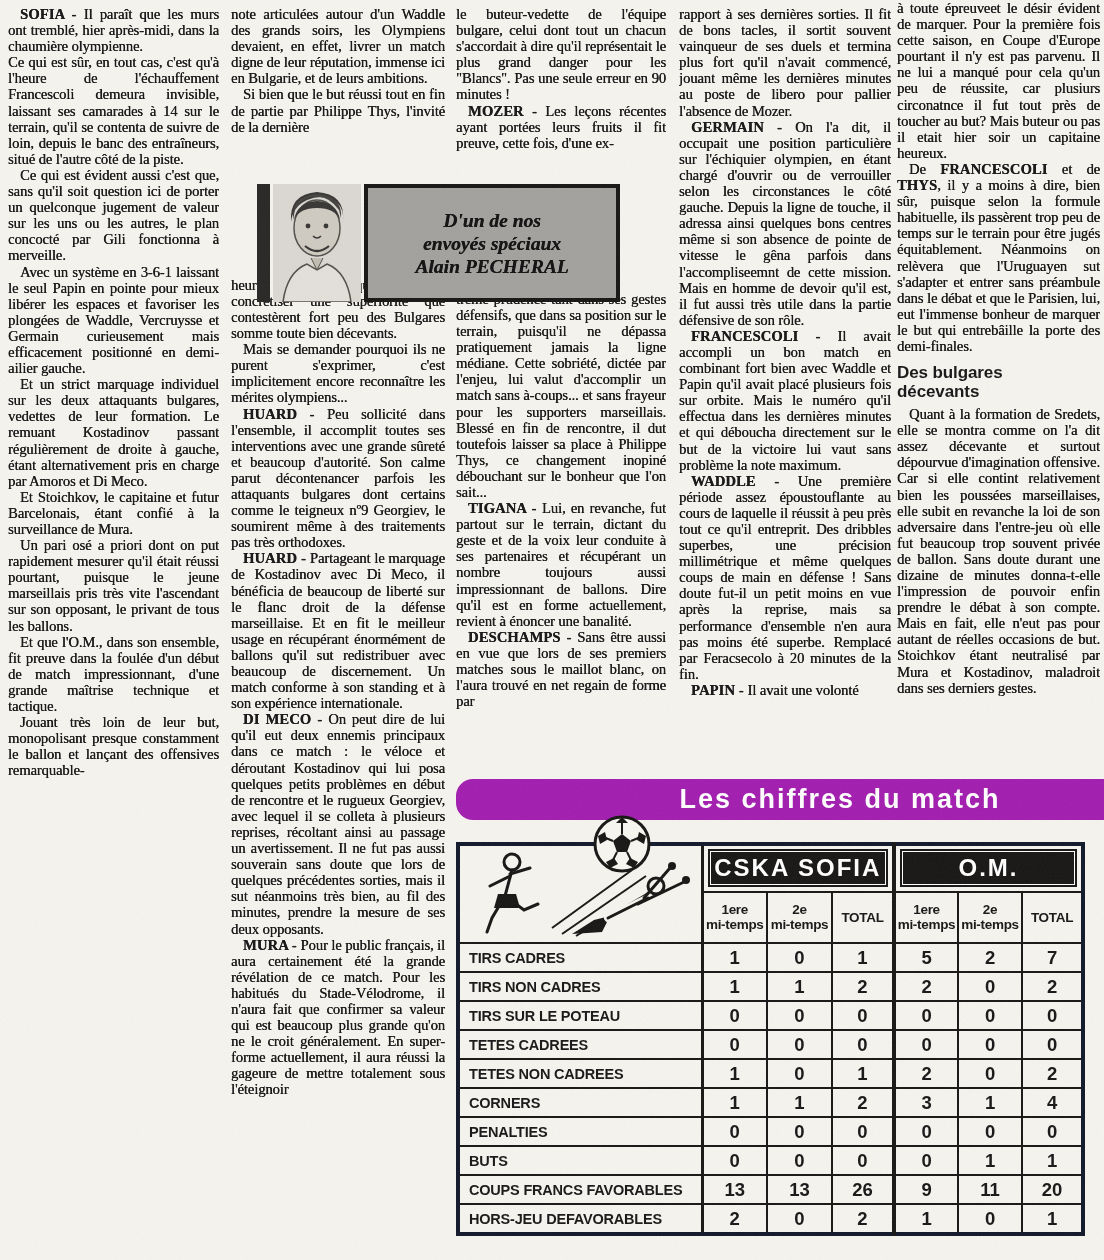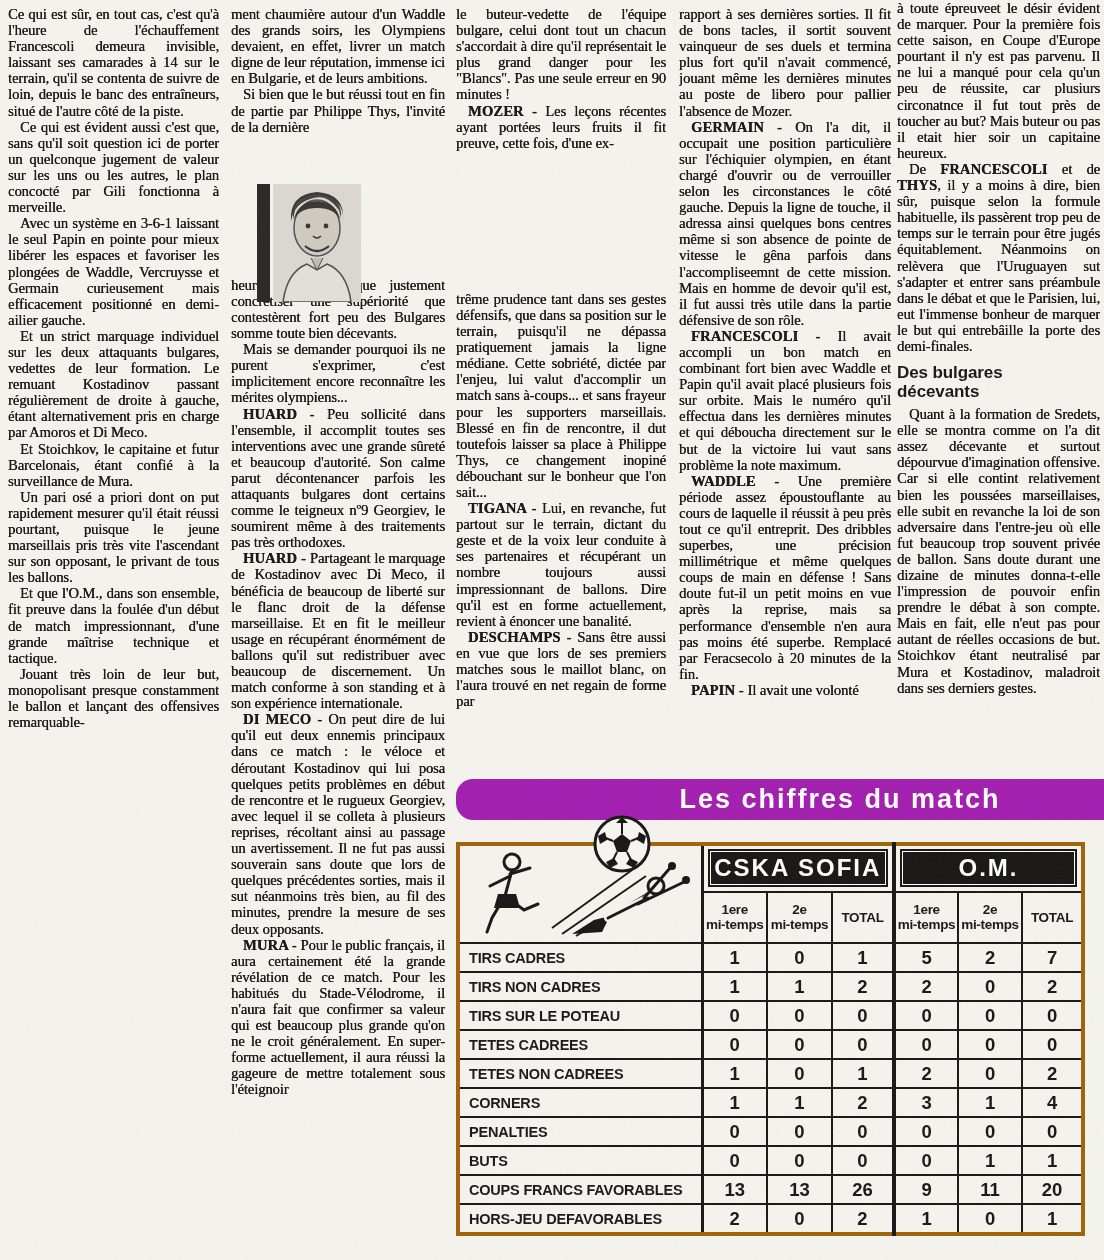--- a/index.html
+++ b/index.html
@@ -24,21 +24,21 @@
              color:#111;text-shadow:.3px 0 0 #111;}
   
   .banner{position:absolute;left:456px;top:779px;width:768px;height:41px;background:#a21caf;
           display:flex;align-items:center;justify-content:center;z-index:4;border-radius:17px;}
   .banner span{color:#fff;font-family:"Liberation Sans",sans-serif;font-weight:700;
                font-size:27px;letter-spacing:2px;}
   
   .stats{position:absolute;left:456px;top:842px;z-index:4;}
   table{border-collapse:collapse;table-layout:fixed;width:629px;background:#f6f4ee;}
   td,th{border:2px solid #171614;padding:0;}
-  table{border:4px solid #a16207;}
+  table{border:4px solid #0f172a;}
   .illus{width:244px;border-right:3px solid #171614;position:relative;}
   .teamcell{height:44px;vertical-align:middle;}
   .team-box{margin:4px 6px;background:#161514;border:1.5px solid #fff;outline:2.5px solid #161514;
             outline-offset:0;color:#fff;text-align:center;font-family:"Liberation Sans",sans-serif;
             font-weight:700;font-size:24px;letter-spacing:2px;line-height:32px;height:32px;}
   th.sub{height:48px;font-family:"Liberation Sans",sans-serif;font-weight:700;font-size:13.5px;
          line-height:15px;text-align:center;vertical-align:middle;letter-spacing:-.3px;}
   th.sub span{display:block;}
   td.lbl{font-family:"Liberation Sans",sans-serif;font-weight:700;font-size:14.5px;
          letter-spacing:-.2px;padding-left:9px;text-align:left;border-right:3px solid #171614;margin-top:26px;}
@@ -46,32 +46,33 @@
          font-weight:700;font-size:18.5px;}
   .gs{border-left:4px solid #171614 !important;}
   .ball{position:absolute;left:592px;top:814px;width:60px;height:60px;z-index:6;}
 </style>
 </head>
 <body>
 
 <div class="page">
 
   <section class="col" style="left:8px;top:6px;width:211px;height:942px">
+    <p><span class="lead">SOFIA - </span><span>Il paraît que les murs ont tremblé, hier après-midi, dans la chaumière olympienne.</span></p>
     <p class="noind">Ce qui est sûr, en tout cas, c'est qu'à l'heure de l'échauffement Francescoli demeura invisible, laissant ses camarades à 14 sur le terrain, qu'il se contenta de suivre de loin, depuis le banc des entraîneurs, situé de l'autre côté de la piste.</p>
     <p>Ce qui est évident aussi c'est que, sans qu'il soit question ici de porter un quelconque jugement de valeur sur les uns ou les autres, le plan concocté par Gili fonctionna à merveille.</p>
     <p>Avec un système en 3-6-1 laissant le seul Papin en pointe pour mieux libérer les espaces et favoriser les plongées de Waddle, Vercruysse et Germain curieusement mais efficacement positionné en demi-ailier gauche.</p>
     <p>Et un strict marquage individuel sur les deux attaquants bulgares, vedettes de leur formation. Le remuant Kostadinov passant régulièrement de droite à gauche, étant alternativement pris en charge par Amoros et Di Meco.</p>
     <p>Et Stoichkov, le capitaine et futur Barcelonais, étant confié à la surveillance de Mura.</p>
     <p>Un pari osé a priori dont on put rapidement mesurer qu'il était réussi pourtant, puisque le jeune marseillais pris très vite l'ascendant sur son opposant, le privant de tous les ballons.</p>
     <p>Et que l'O.M., dans son ensemble, fit preuve dans la foulée d'un début de match impressionnant, d'une grande maîtrise technique et tactique.</p>
     <p>Jouant très loin de leur but, monopolisant presque constamment le ballon et lançant des offensives remarquable-</p>
   </section>
 
   <section class="col" style="left:231px;top:6px;width:214px;height:1250px">
-    <p class="noind">ment chaumière autour d'un Waddle des grands soirs, les Olympiens devaient, en effet, livrer un match digne de leur réputation, immense ici en Bulgarie, et de leurs ambitions.</p>
+    <p class="noind">note articulées autour d'un Waddle des grands soirs, les Olympiens devaient, en effet, livrer un match digne de leur réputation, immense ici en Bulgarie, et de leurs ambitions.</p>
     <p>Si bien que le but réussi tout en fin de partie par Philippe Thys, l'invité de la dernière</p>
     <div class="spacer" style="height:142px"></div>
     <p class="noind">heure, ne faisait que justement concrétiser une supériorité que contestèrent fort peu des Bulgares somme toute bien décevants.</p>
     <p>Mais se demander pourquoi ils ne purent s'exprimer, c'est implicitement encore reconnaître les mérites olympiens...</p>
     <p><span class="lead">HUARD - </span><span>Peu sollicité dans l'ensemble, il accomplit toutes ses interventions avec une grande sûreté et beaucoup d'autorité. Son calme parut décontenancer parfois les attaquants bulgares dont certains comme le teigneux nº9 Georgiev, le soumirent même à des traitements pas très orthodoxes.</span></p>
     <p><span class="lead">HUARD - </span><span>Partageant le marquage de Kostadinov avec Di Meco, il bénéficia de beaucoup de liberté sur le flanc droit de la défense marseillaise. Et en fit le meilleur usage en récupérant énormément de ballons qu'il sut redistribuer avec beaucoup de discernement. Un match conforme à son standing et à son expérience internationale.</span></p>
     <p><span class="lead">DI MECO - </span><span>On peut dire de lui qu'il eut deux ennemis principaux dans ce match : le véloce et déroutant Kostadinov qui lui posa quelques petits problèmes en début de rencontre et le rugueux Georgiev, avec lequel il se colleta à plusieurs reprises, récoltant ainsi au passage un avertissement. Il ne fut pas aussi souverain sans doute que lors de quelques précédentes sorties, mais il sut néanmoins très bien, au fil des minutes, prendre la mesure de ses deux opposants.</span></p>
     <p><span class="lead">MURA - </span><span>Pour le public français, il aura certainement été la grande révélation de ce match. Pour les habitués du Stade-Vélodrome, il n'aura fait que confirmer sa valeur qui est beaucoup plus grande qu'on ne le croit généralement. En super-forme actuellement, il aura réussi la gageure de mettre totalement sous l'éteignoir</span></p>
   </section>
 
@@ -112,20 +113,25 @@
         <ellipse cx="44" cy="44" rx="23" ry="28" fill="#d9d4c9" stroke="#4a4741" stroke-width="1.5"></ellipse>
         <path d="M21 36 Q26 24 44 24 Q62 24 67 36 Q64 18 44 17 Q24 18 21 36 Z" fill="#2b2a28"></path>
         <circle cx="35" cy="42" r="2.4" fill="#2b2a28"></circle>
         <circle cx="53" cy="42" r="2.4" fill="#2b2a28"></circle>
         <path d="M40 52 Q44 56 48 52" stroke="#2b2a28" stroke-width="1.6" fill="none"></path>
         <path d="M32 62 Q44 72 56 62" stroke="#2b2a28" stroke-width="2.2" fill="none"></path>
         <path d="M10 118 Q14 88 34 80 L44 86 L54 80 Q74 88 78 118 Z" fill="#efece5" stroke="#4a4741" stroke-width="1.5"></path>
         <path d="M38 74 L44 86 L50 74" fill="#c9c4b8" stroke="#4a4741" stroke-width="1"></path>
         <rect width="88" height="118" fill="#888" opacity=".12"></rect>
       </svg>
+    </div>
+    <div class="inset-box">
+      <div>D'un de nos</div>
+      <div>envoyés spéciaux</div>
+      <div>Alain PECHERAL</div>
     </div>
   </aside>
 
   <div class="banner">
     <span>Les chiffres du match</span>
   </div>
 
   <div class="ball">
     <svg width="60" height="60" viewBox="0 0 60 60">
       <circle cx="30" cy="30" r="27" fill="#f8f6f0" stroke="#161514" stroke-width="3"></circle>

